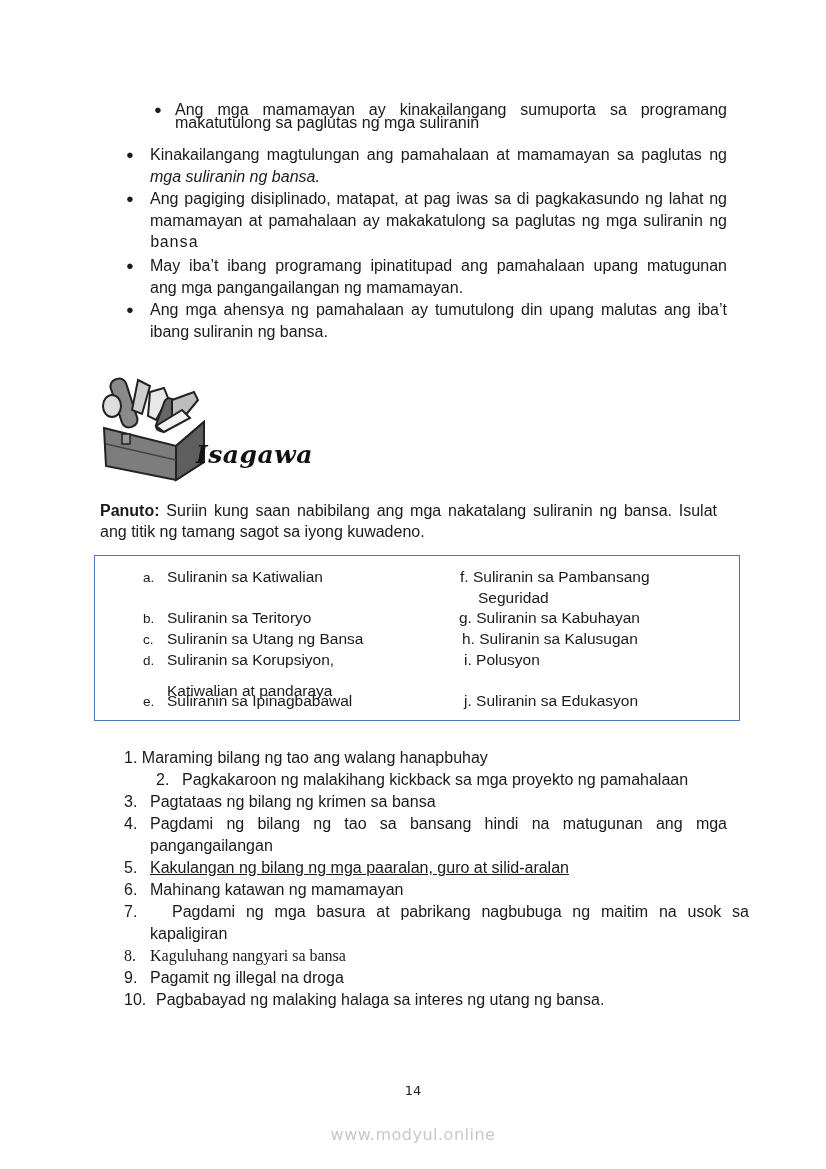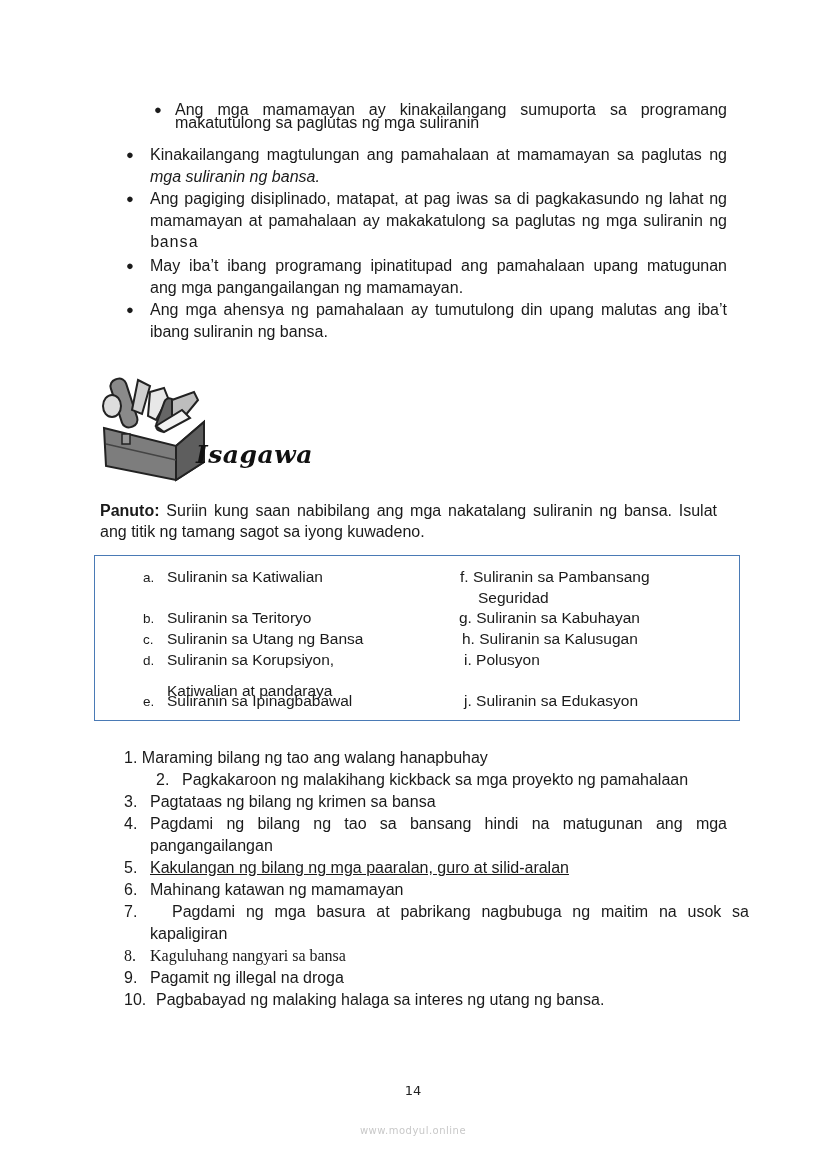--- a/index.html
+++ b/index.html
@@ -12,21 +12,21 @@
   .title { position: absolute; left: 196px; top: 440px; font-family: "DejaVu Serif", serif;
            font-weight: bold; font-style: italic; font-size: 25px; letter-spacing: 0.5px; color: #111; }
   .box { position: absolute; left: 94px; top: 555px; width: 646px; height: 166px;
          border: 1.5px solid #4a7ab5; box-sizing: border-box; }
   .opt { position: absolute; font-size: 15.5px; line-height: 20px; white-space: nowrap; }
   .opt .lt { display: inline-block; width: 24px; font-size: 13.5px; }
   .num-item { position: absolute; white-space: nowrap; line-height: 22px; }
   .pg { position: absolute; left: 0; width: 826px; top: 1083px; text-align: center;
         font-family: "DejaVu Sans", sans-serif; font-size: 13px; color: #222; }
   .wm { position: absolute; left: 0; width: 826px; top: 1125px; text-align: center;
-        font-family: "DejaVu Sans", sans-serif; font-size: 10px; color: #c8c8c8; letter-spacing: 0.5px; }
+        font-family: "DejaVu Sans", sans-serif; font-size: 16px; color: #c8c8c8; letter-spacing: 0.5px; }
 </style>
 </head>
 <body>
 
 <div>
 
   <span class="bullet" style="left:154px;top:99px;">●</span>
   <div class="just" style="left:175px;top:99px;width:552px;">Ang mga mamamayan ay kinakailangang sumuporta sa programang</div>
   <div class="line" style="left:175px;top:112px;">makatutulong sa paglutas ng mga suliranin</div>
 

